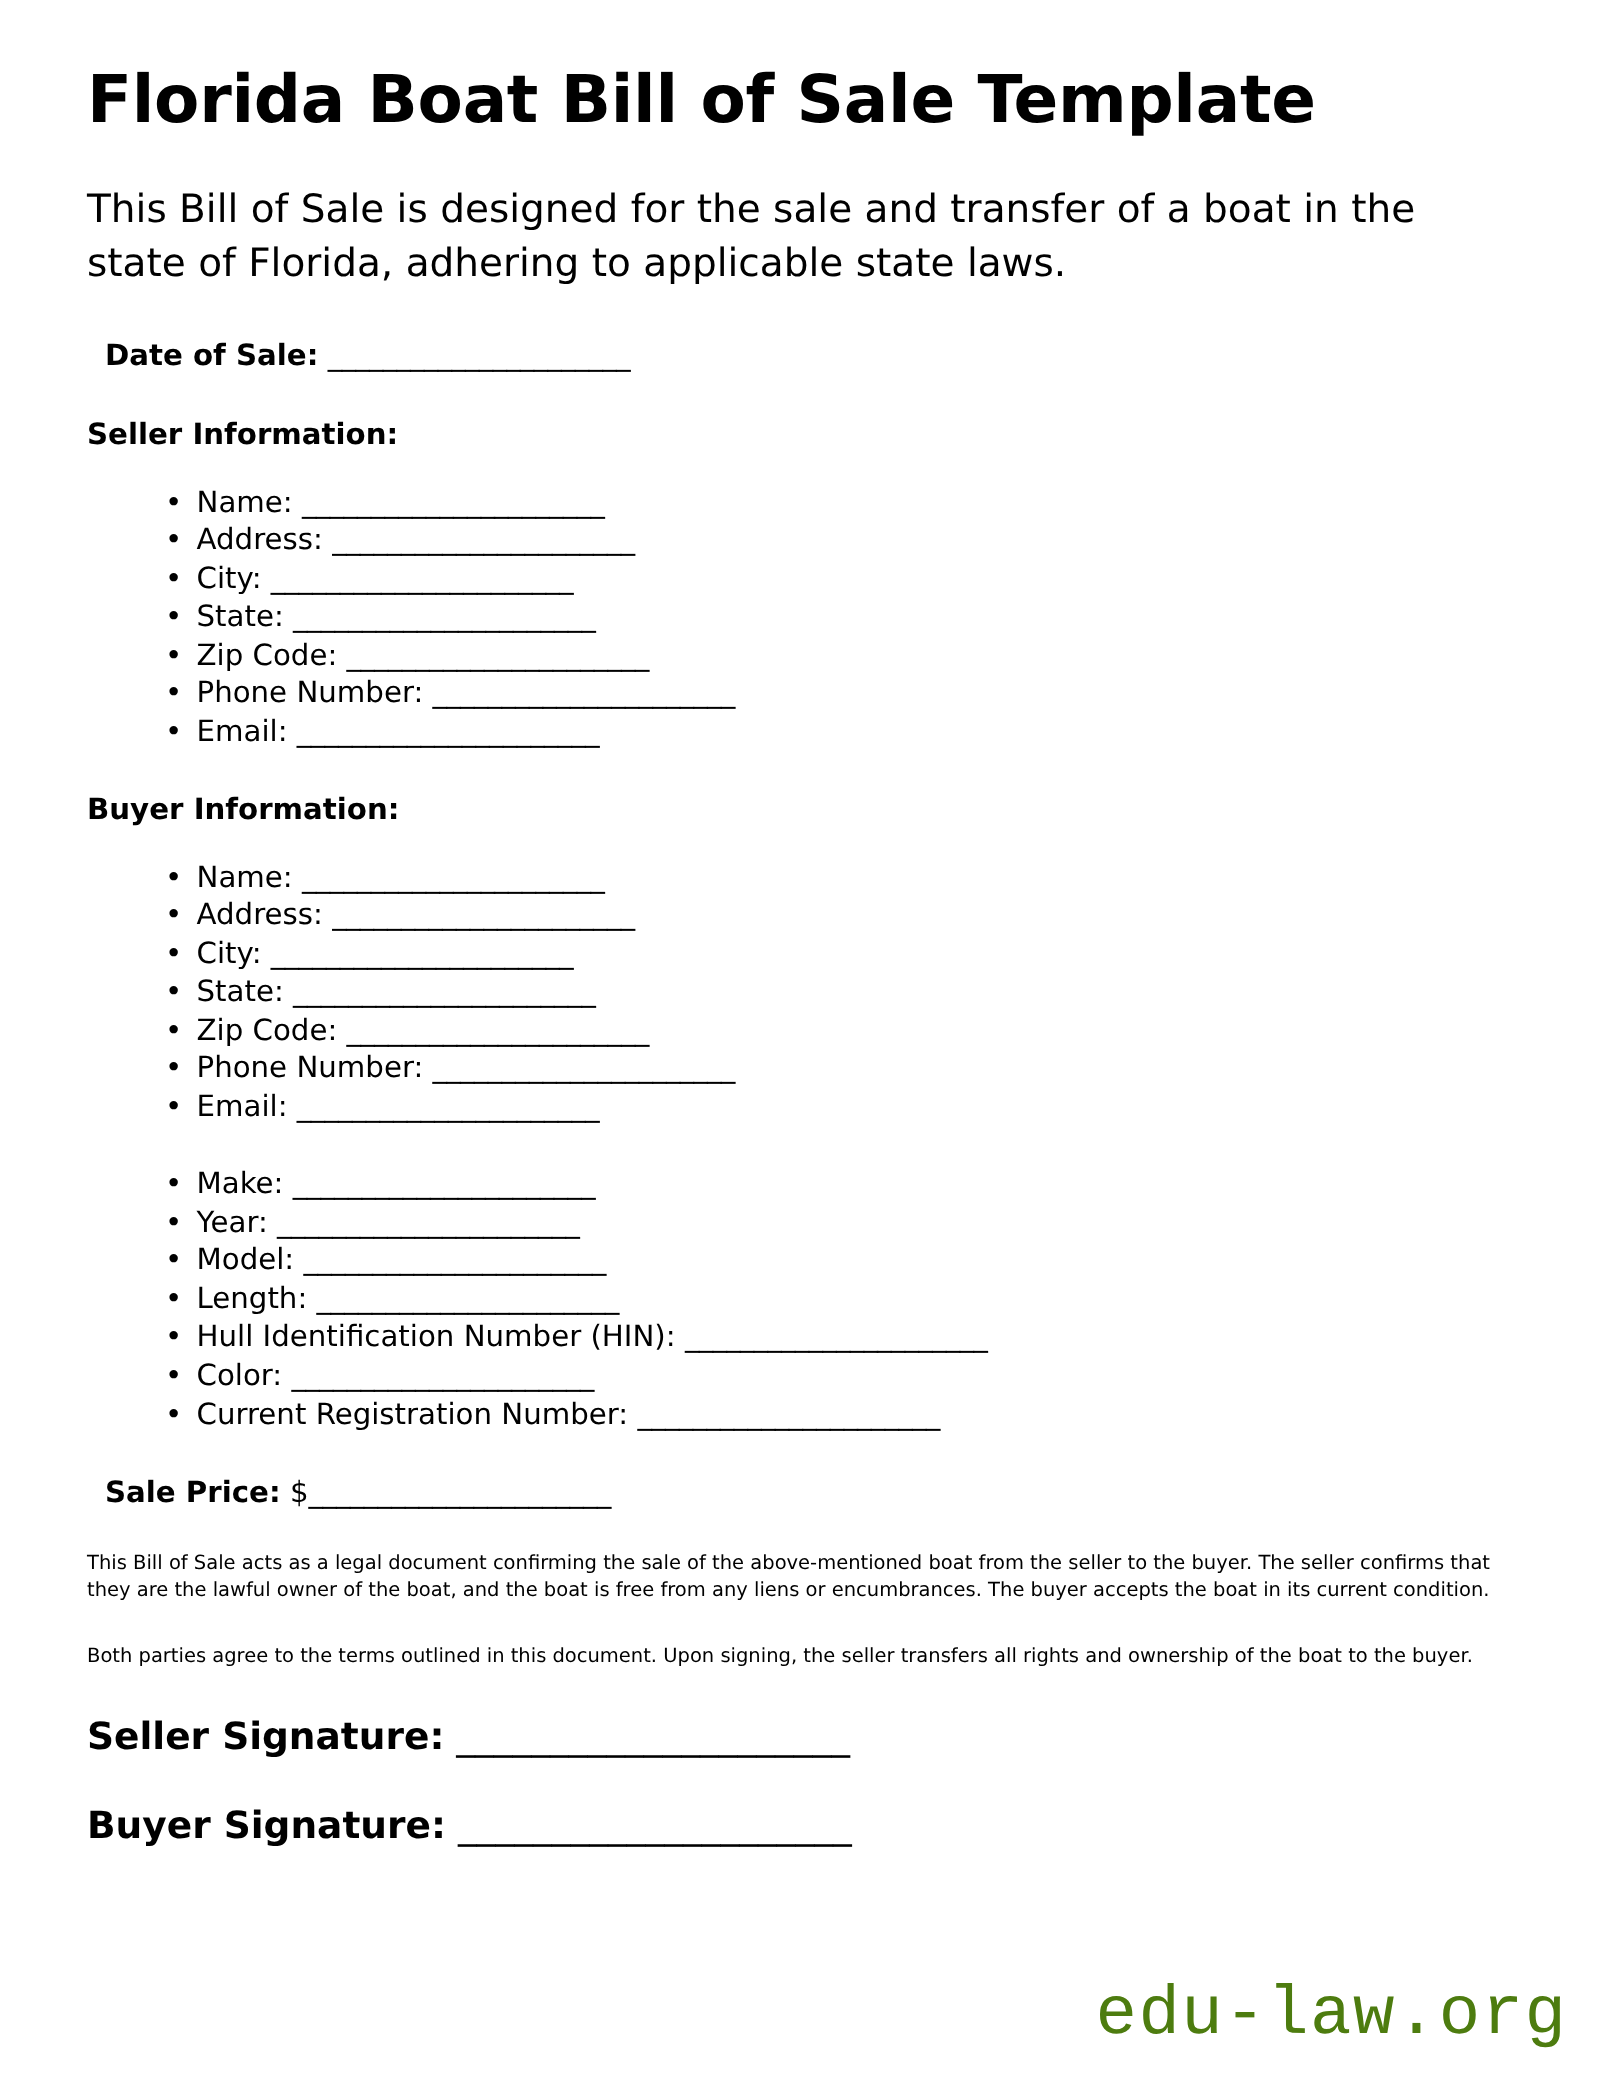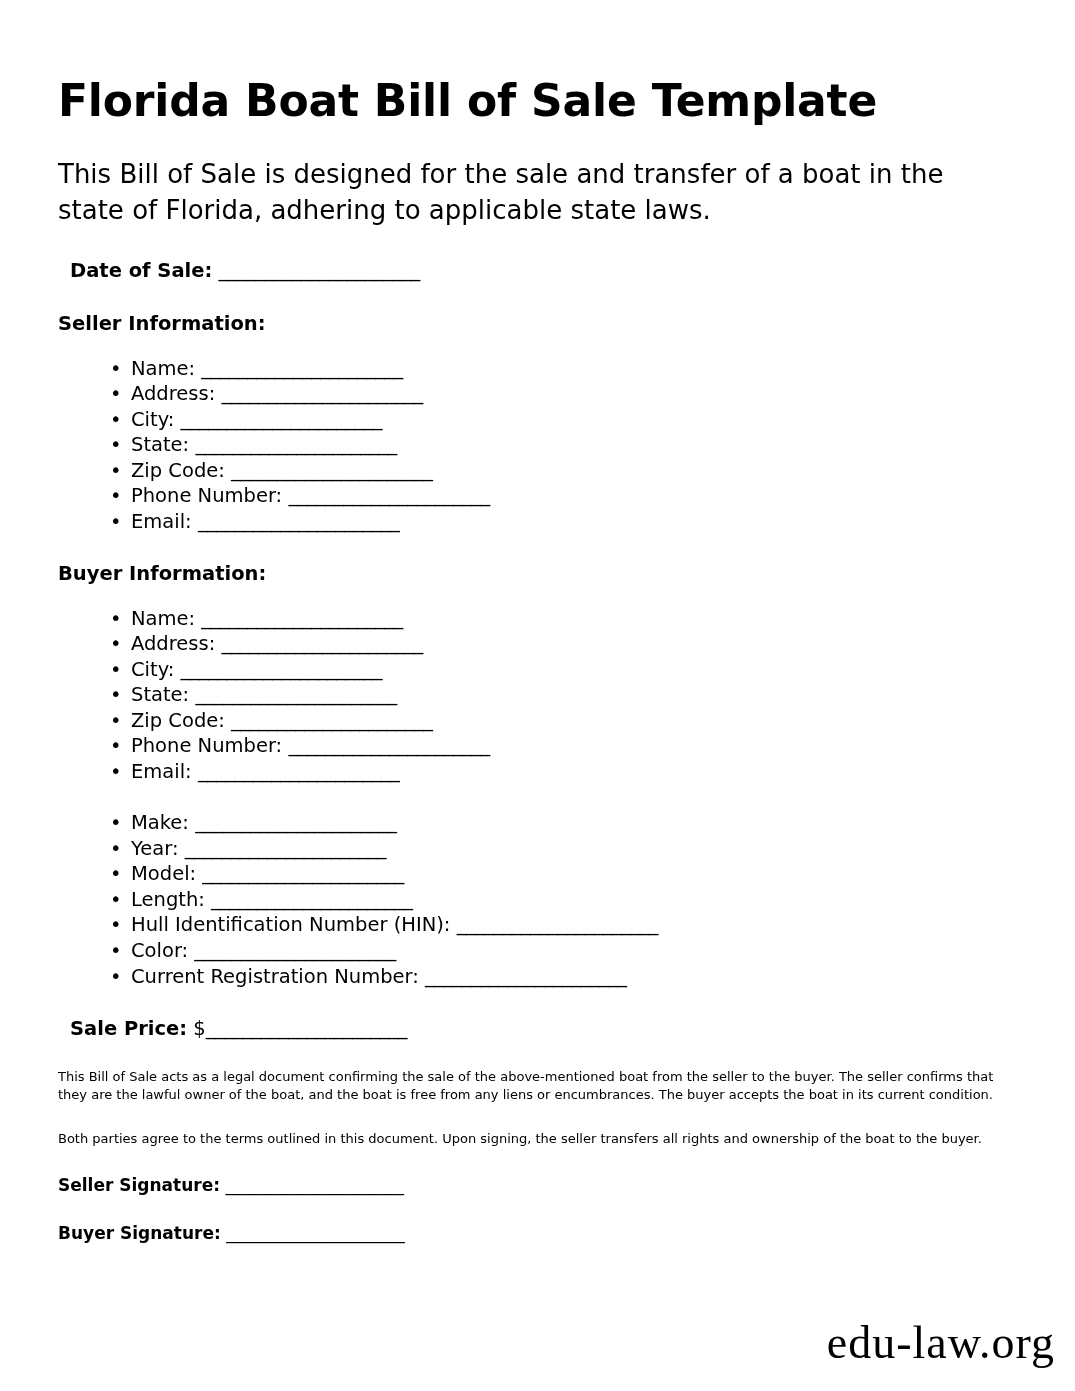--- a/index.html
+++ b/index.html
@@ -13,21 +13,21 @@
     position: relative;
     font-family: "DejaVu Sans", "Liberation Sans", sans-serif;
     color: #000000;
     overflow: hidden;
   }
   .page {
     position: relative;
     width: 1075px;
     height: 1391px;
     box-sizing: border-box;
-    padding: 76px 62px 0 58px;
+    padding: 42px 62px 0 58px;
   }
   .doc-title {
     font-size: 44px;
     font-weight: bold;
     line-height: 1.12;
     letter-spacing: -0.2px;
     margin: 0 0 32px 0;
   }
   .intro {
     font-size: 26px;
@@ -74,34 +74,34 @@
     font-size: 19.5px;
     line-height: 1.31;
   }
   .para {
     font-size: 13px;
     line-height: 1.38;
     margin: 0 0 26px 0;
     max-width: 960px;
   }
   .sig-line {
-    font-size: 17px;
+    font-size: 25px;
     line-height: 1.4;
     margin: 0 0 24px 0;
   }
   .sig-line .lbl {
     font-weight: bold;
   }
   .watermark {
     position: absolute;
-    right: 20px;
+    right: 30px;
     bottom: 22px;
-    font-family: Liberation Serif, serif;
+    font-family: Liberation Mono, monospace;
     font-size: 46px;
-    color: #000000;
+    color: #4d7c0f;
     letter-spacing: 1px;
     white-space: nowrap;
   }
 </style>
 </head>
 <body>
 
 <div class="page">
 
   <h1 class="doc-title">Florida Boat Bill of Sale Template</h1>

